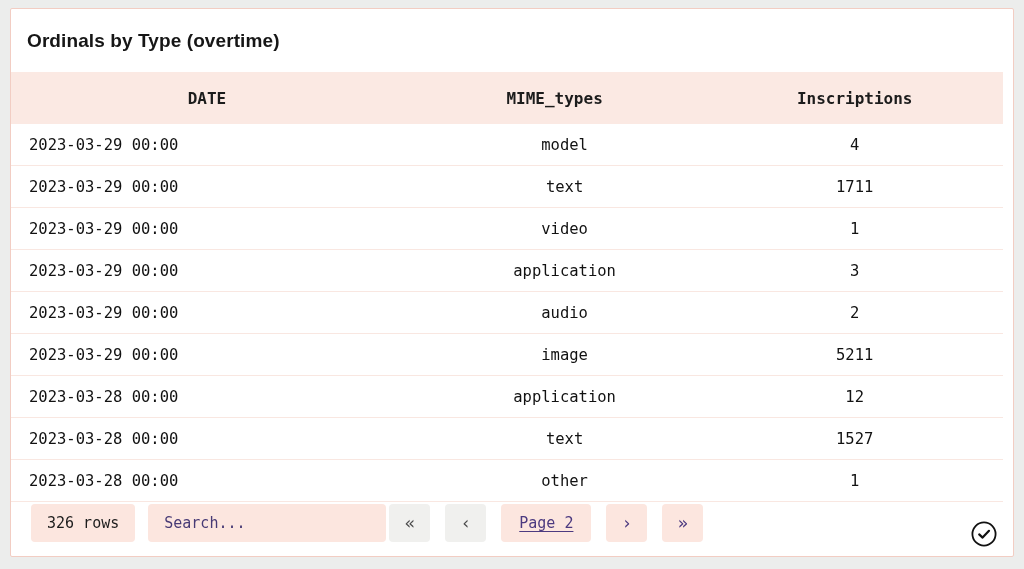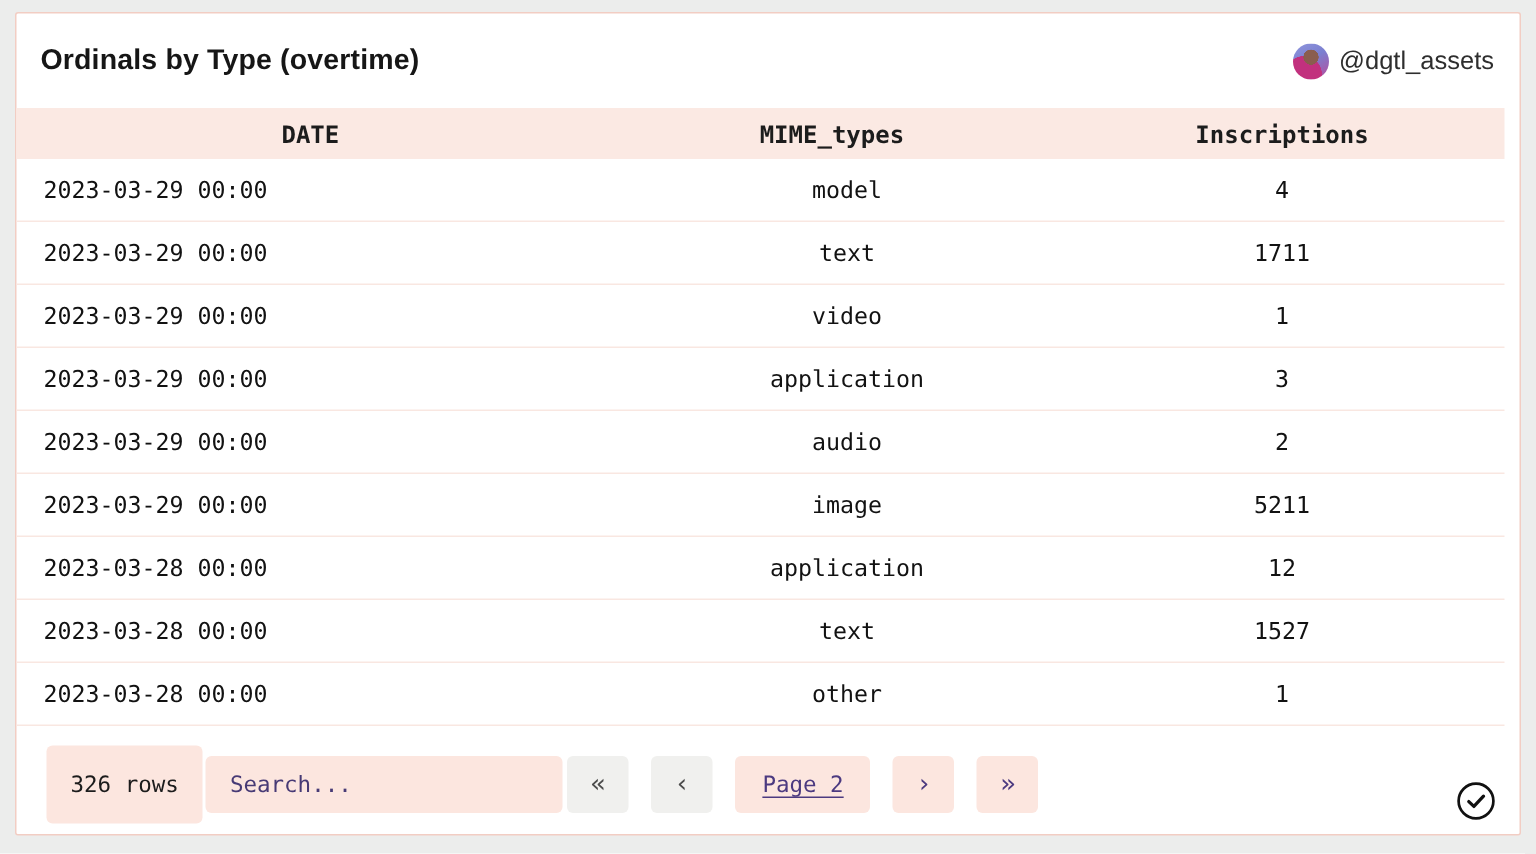--- a/index.html
+++ b/index.html
@@ -53,21 +53,21 @@
   .tbl {
     margin-right: 10px;
     font-family: "DejaVu Sans Mono", "Liberation Mono", monospace;
   }
   .trow {
     display: grid;
     grid-template-columns: 39.5% 30.6% 29.9%;
     align-items: center;
   }
   .thead {
-    height: 34px;
+    height: 52px;
     background: #fbe9e3;
     font-weight: 700;
     font-size: 16px;
     color: #1c1c1c;
   }
   .thead .cell { text-align: center; }
   .tr {
     height: 42px;
     border-bottom: 1px solid #f9e7e1;
     font-size: 15.5px;
@@ -82,25 +82,25 @@
     left: 20px; bottom: 14px;
     display: flex;
     align-items: center;
     height: 38px;
     font-family: "DejaVu Sans Mono", "Liberation Mono", monospace;
     font-size: 15px;
   }
   .rows-badge {
     background: #fce6df;
     border-radius: 4px;
-    height: 52px;
+    height: 38px;
     display: flex; align-items: center;
     padding: 0 16px;
     color: #1c1c1c;
-    margin-right: 2px;
+    margin-right: 13px;
   }
   .search {
     background: #fce6df;
     border: none;
     border-radius: 4px;
     height: 38px;
     width: 238px;
     padding: 0 16px;
     font-family: "DejaVu Sans Mono", "Liberation Mono", monospace;
     font-size: 15px;
@@ -135,24 +135,20 @@
     width: 26px; height: 26px;
   }
 </style>
 </head>
 <body>
 
 <div class="card">
 
   <div class="titlebar">
     <div class="title">Ordinals by Type (overtime)</div>
-    <div class="author">
-      <span class="avatar"></span>
-      <span class="handle">@dgtl_assets</span>
-    </div>
   </div>
 
   <div class="tbl">
     <div class="trow thead">
       <div class="cell">DATE</div>
       <div class="cell">MIME_types</div>
       <div class="cell">Inscriptions</div>
     </div>
 
     <div class="trow tr">

